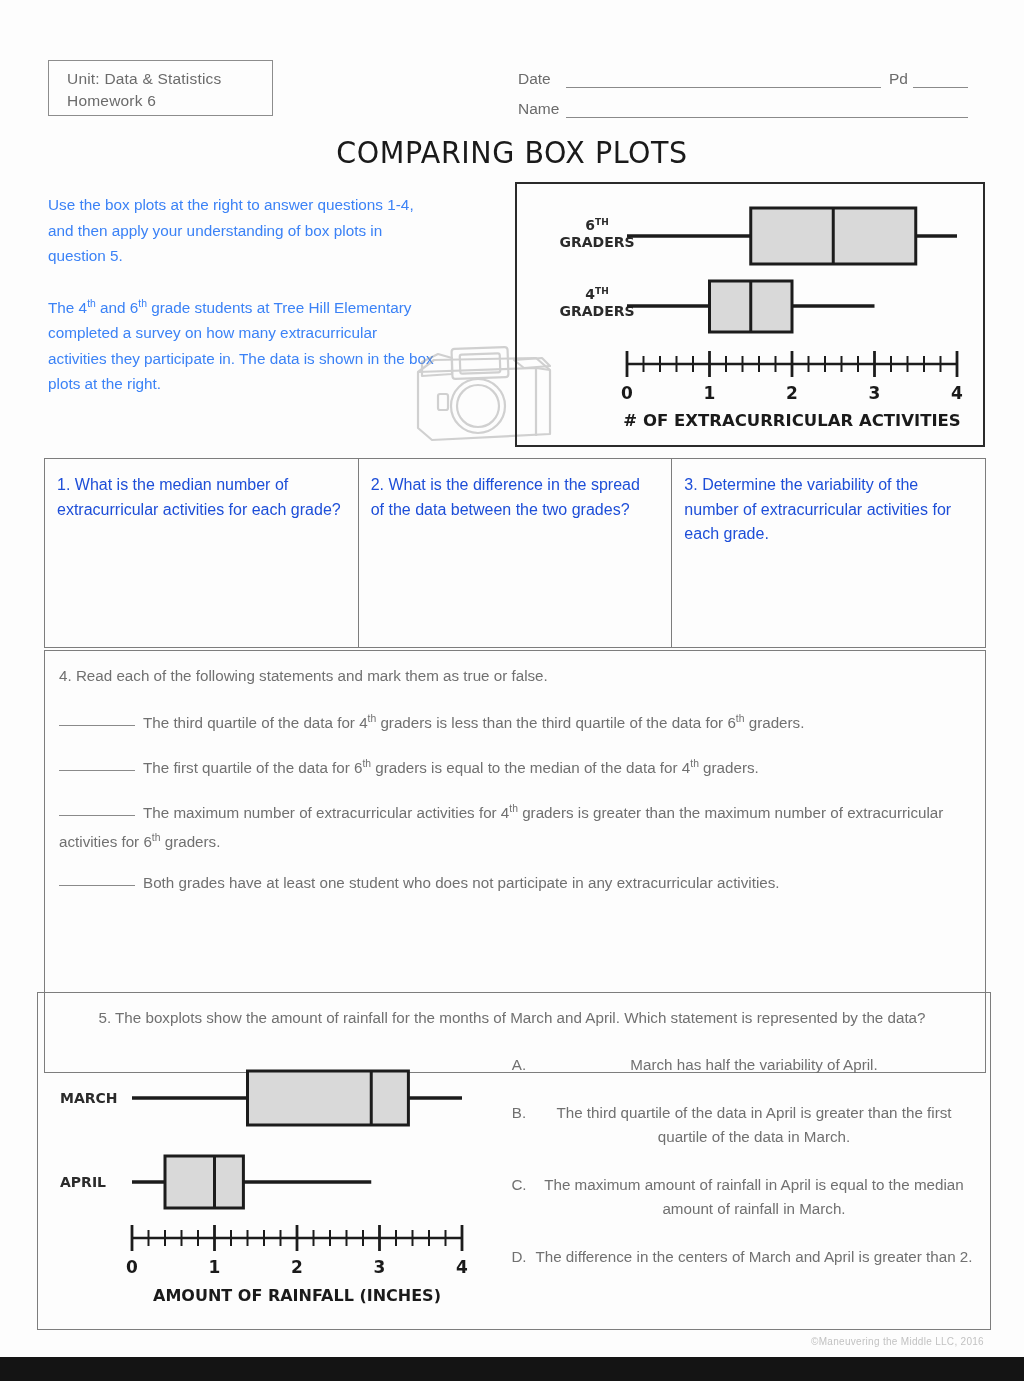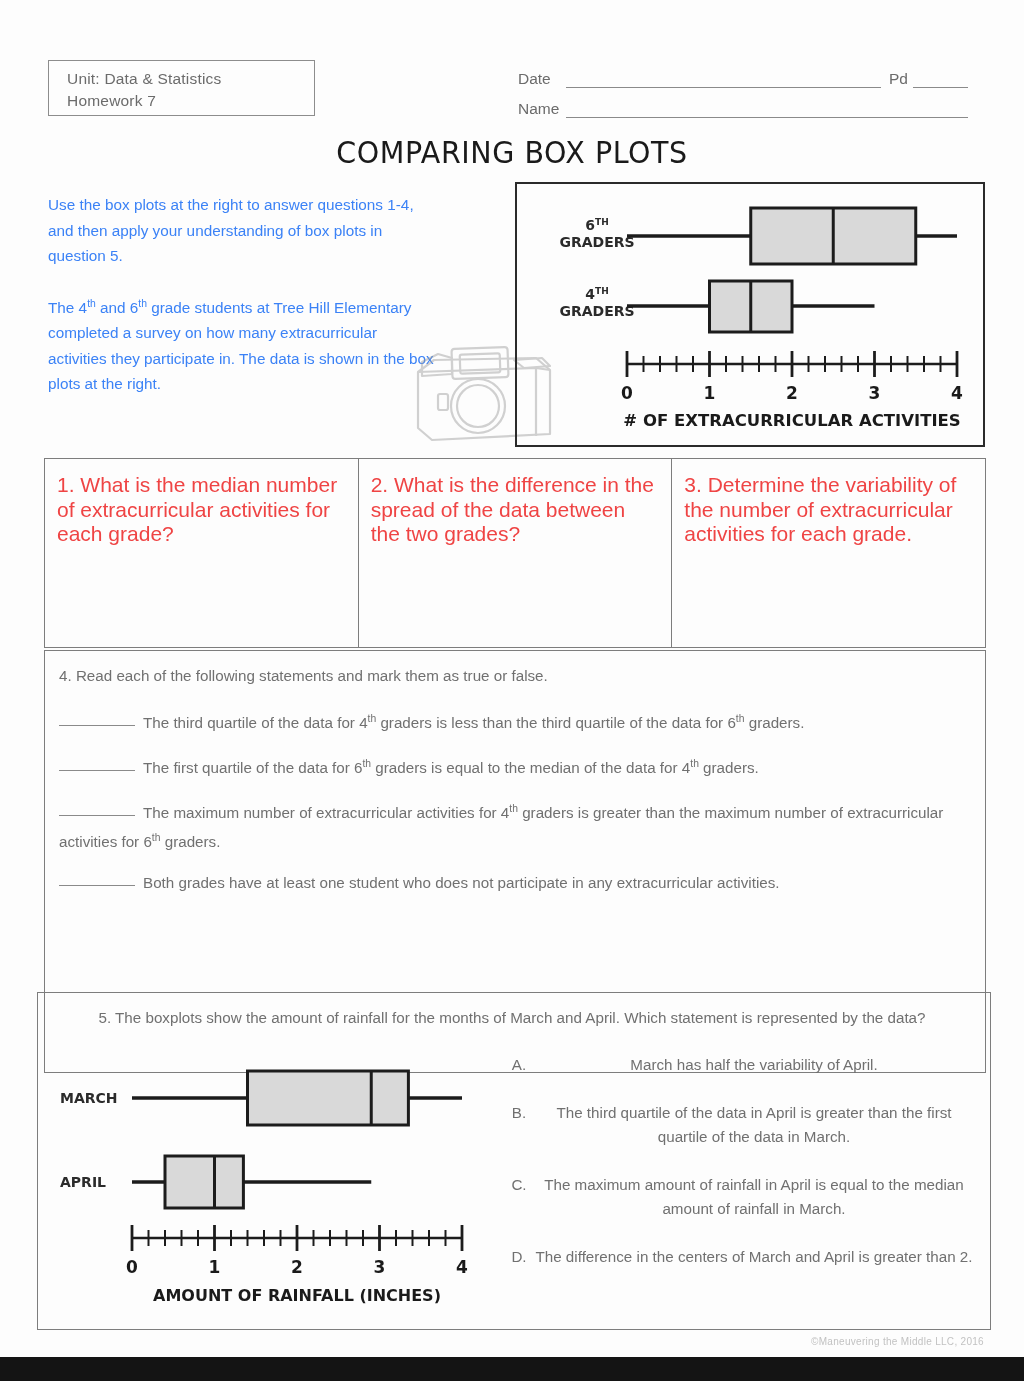--- a/index.html
+++ b/index.html
@@ -15,21 +15,21 @@
   }
   .page {
     position: absolute;
     inset: 0;
     background: #fdfdfd;
   }
   
   .unit-box {
     position: absolute;
     left: 48px; top: 60px;
-    width: 267px; height: 56px;
+    width: 225px; height: 56px;
     border: 1.5px solid #8d8d8d;
     padding: 7px 0 0 18px;
     font-size: 15.5px;
     line-height: 22px;
     color: #6b6b6b;
     letter-spacing: 0.2px;
   }
   .namearea {
     position: absolute;
     left: 518px; top: 58px;
@@ -80,23 +80,23 @@
   .qrow {
     position: absolute;
     left: 44px; top: 458px;
     width: 942px; height: 190px;
     border: 1.5px solid #7d7d7d;
     display: flex;
   }
   .qcell {
     flex: 1;
     padding: 14px 14px 0 12px;
-    font-size: 21px;
+    font-size: 16px;
     line-height: 24.5px;
-    color: #ef4444;
+    color: #1d4ed8;
     border-right: 1.5px solid #7d7d7d;
   }
   .qcell:last-child { border-right: none; }
 
   
   .q4 {
     position: absolute;
     left: 44px; top: 650px;
     width: 942px; height: 423px;
     border: 1.5px solid #7d7d7d;
@@ -163,21 +163,21 @@
   }
   svg { display: block; overflow: visible; }
 </style>
 </head>
 <body>
 
 <div class="page">
 
   <div class="unit-box">
     <div>Unit:  Data &amp; Statistics</div>
-    <div>Homework 7</div>
+    <div>Homework 6</div>
   </div>
 
   <div class="namearea">
     <div class="nd-row">
       <span class="nd-label">Date</span>
       <span class="rule"></span>
       <span class="pd-label">Pd</span>
       <span class="rule short"></span>
     </div>
     <div class="nd-row">

